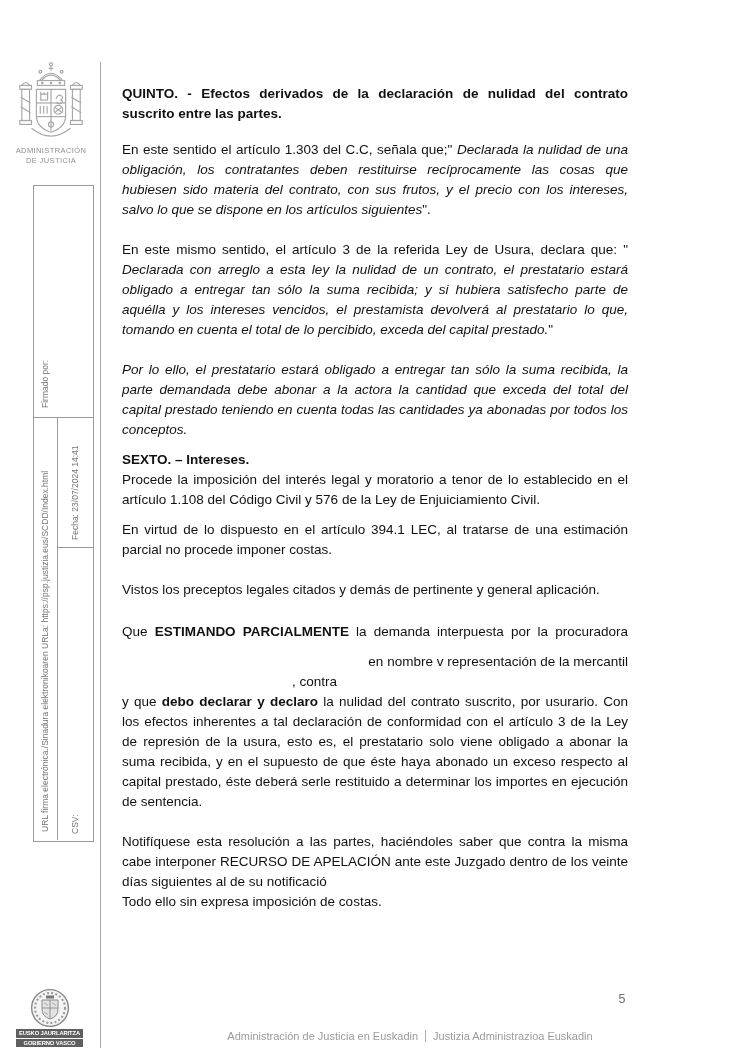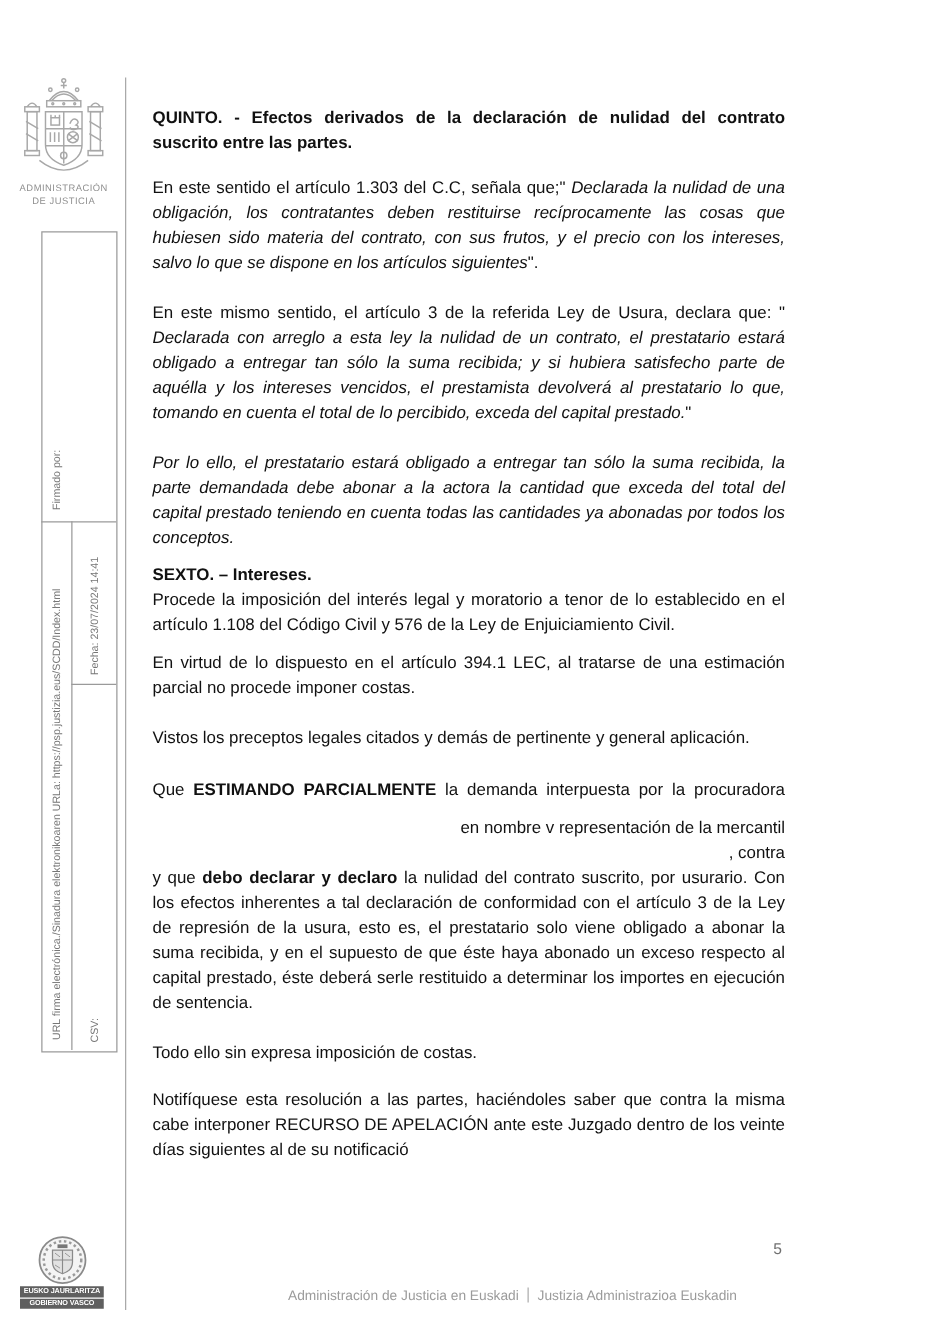--- a/index.html
+++ b/index.html
@@ -28,21 +28,21 @@
   #doc{
     position:absolute;left:122px;top:84px;width:506px;
     font-size:13.5px;line-height:20px;color:#111;
   }
   #doc p{margin:0;}
   .b{font-weight:700;}
   .i{font-style:italic;}
   .j{text-align:justify;}
   .jfull{text-align:justify;text-align-last:justify;}
   .r{text-align:right;}
-  .contra{text-align:right;padding-left:170px;}
+  .contra{text-align:left;padding-left:170px;}
   .title{text-align:center;font-weight:700;letter-spacing:.6px;}
   
   #basque-logo{position:absolute;left:16px;top:988px;width:67px;}
   #basque-emblem{display:block;margin:0 auto;width:42px;height:40px;}
   .gov-bar{
     margin-top:1px;background:#5f5f5f;color:#ffffff;text-align:center;
     font-size:5.8px;font-weight:700;line-height:8.5px;letter-spacing:-0.1px;
     font-family:"Liberation Sans",sans-serif;
   }
   #footer-center{
@@ -130,37 +130,37 @@
       <p class="j" style="margin-bottom: 20px;"><span>En este mismo sentido, el artículo 3 de la referida Ley de Usura, declara que: " </span><span class="i">Declarada con arreglo a esta ley la nulidad de un contrato, el prestatario estará obligado a entregar tan sólo la suma recibida; y si hubiera satisfecho parte de aquélla y los intereses vencidos, el prestamista devolverá al prestatario lo que, tomando en cuenta el total de lo percibido, exceda del capital prestado.</span><span>"</span></p>
       <p class="j" style="margin-bottom: 10px; font-style: italic;"><span>Por lo ello, el prestatario estará obligado a entregar tan sólo la suma recibida, la parte demandada debe abonar a la actora la cantidad que exceda del total del capital prestado teniendo en cuenta todas las cantidades ya abonadas por todos los conceptos.</span></p>
       <p class="j" style="margin-bottom: 0px;"><span class="b">SEXTO. – Intereses.</span></p>
       <p class="j" style="margin-bottom: 10px;"><span>Procede la imposición del interés legal y moratorio a tenor de lo establecido en el artículo 1.108 del Código Civil y 576 de la Ley de Enjuiciamiento Civil.</span></p>
       <p class="j" style="margin-bottom: 20px;"><span>En virtud de lo dispuesto en el artículo 394.1 LEC, al tratarse de una estimación parcial no procede imponer costas.</span></p>
       <p class="j" style="margin-bottom: 22px;"><span>Vistos los preceptos legales citados y demás de pertinente y general aplicación.</span></p>
       <p class="jfull" style="margin-bottom: 10px;"><span>Que </span><span class="b">ESTIMANDO PARCIALMENTE</span><span> la demanda interpuesta por la procuradora</span></p>
       <p class="r" style="margin-bottom: 0px;"><span>en nombre v representación de la mercantil</span></p>
       <p class="contra" style="margin-bottom: 0px;"><span>, contra</span></p>
       <p class="j" style="margin-bottom: 20px;"><span>y que </span><span class="b">debo declarar y declaro</span><span> la nulidad del contrato suscrito, por usurario. Con los efectos inherentes a tal declaración de conformidad con el artículo 3 de la Ley de represión de la usura, esto es, el prestatario solo viene obligado a abonar la suma recibida, y en el supuesto de que éste haya abonado un exceso respecto al capital prestado, éste deberá serle restituido a determinar los importes en ejecución de sentencia.</span></p>
+      <p class="j" style="margin-bottom: 0px;"><span>Notifíquese esta resolución a las partes, haciéndoles saber que contra la misma cabe interponer RECURSO DE APELACIÓN ante este Juzgado dentro de los veinte días siguientes al de su notificació</span></p>
       <p class="j" style="margin-bottom: 18px;"><span>Todo ello sin expresa imposición de costas.</span></p>
-      <p class="j" style="margin-bottom: 0px;"><span>Notifíquese esta resolución a las partes, haciéndoles saber que contra la misma cabe interponer RECURSO DE APELACIÓN ante este Juzgado dentro de los veinte días siguientes al de su notificació</span></p>
     </div>
 
   <div id="basque-logo">
     <svg id="basque-emblem" viewBox="0 0 42 40">
       <circle cx="21" cy="20" r="18.4" fill="#f4f4f4" stroke="#8a8a8a" stroke-width="1.4"></circle>
       <circle cx="21" cy="20" r="15" fill="none" stroke="#9a9a9a" stroke-width="2" stroke-dasharray="2 2.2"></circle>
       <rect x="17" y="7.5" width="8" height="3" fill="#777777"></rect>
       <path d="M13 12 h16 v9.5 q0 7 -8 9.5 q-8 -2.5 -8 -9.5 z" fill="#e2e2e2" stroke="#8a8a8a" stroke-width="1"></path>
       <line x1="21" y1="12" x2="21" y2="30.5" stroke="#8a8a8a" stroke-width="0.9"></line>
       <line x1="13" y1="20" x2="29" y2="20" stroke="#8a8a8a" stroke-width="0.9"></line>
       <path d="M15 14.5 l4 3 M23 14.5 l4 3 M15 24 l4 2.5" stroke="#999999" stroke-width="0.8"></path>
     </svg>
     <div class="gov-bar">EUSKO JAURLARITZA</div>
     <div class="gov-bar">GOBIERNO VASCO</div>
   </div>
 
   <div id="footer-center">
-    <span>Administración de Justicia en Euskadi</span><span class="sep"></span><span>Justizia Administrazioa Euskadin</span>
+    <span>Administración de Justicia en Euskadin</span><span class="sep"></span><span>Justizia Administrazioa Euskadin</span>
   </div>
 
   <div id="page-number">5</div>
 
 </div>
 
 </body></html>

